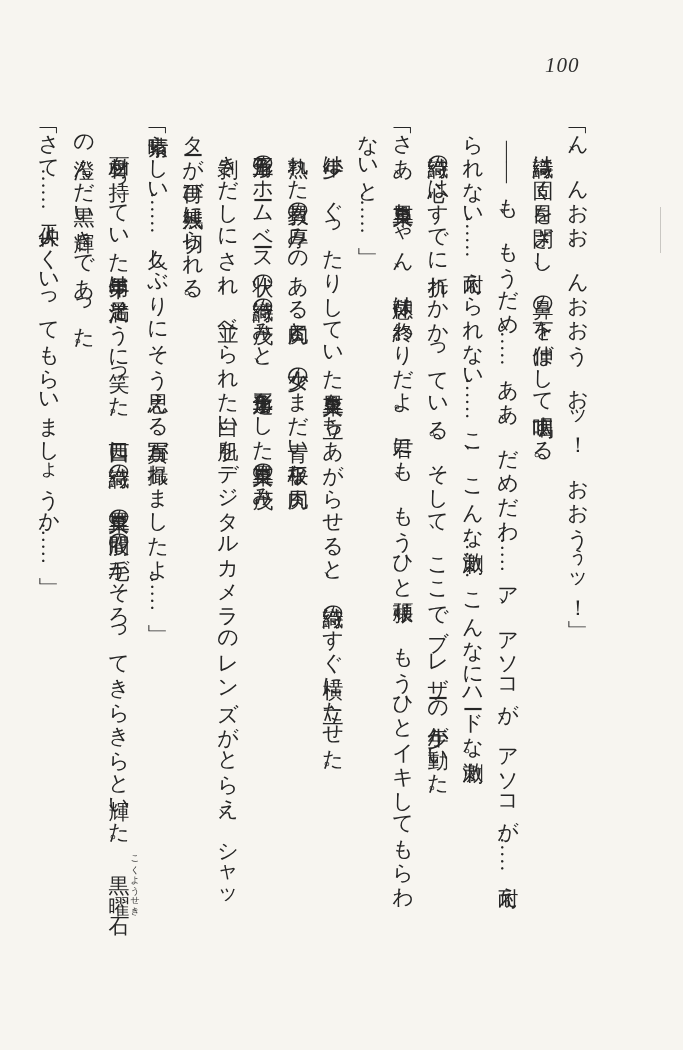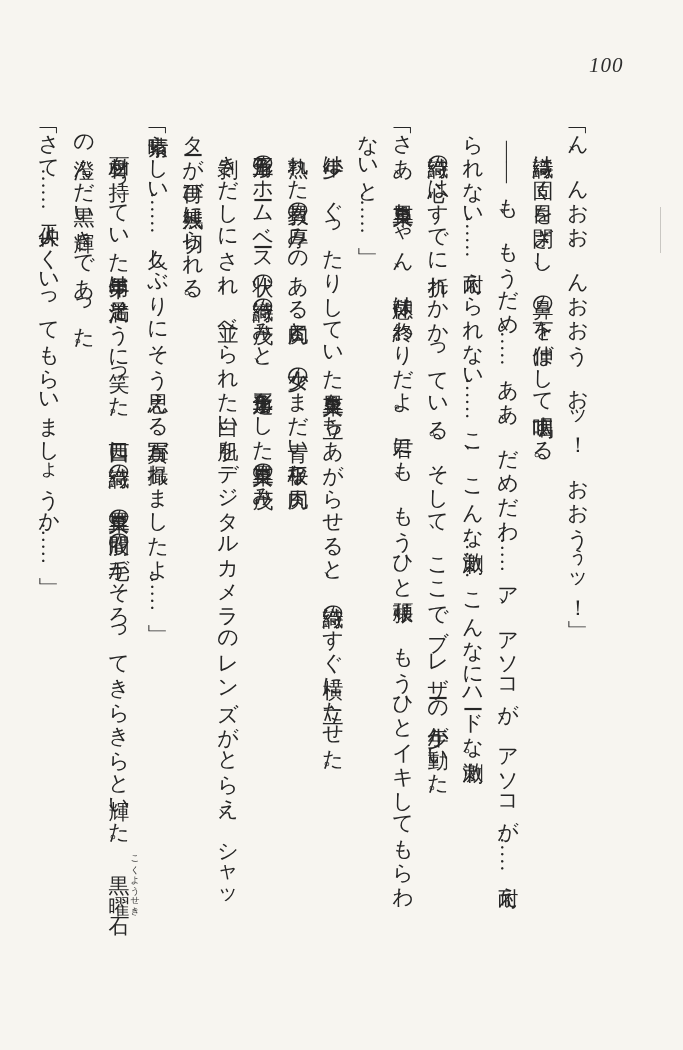--- a/index.html
+++ b/index.html
@@ -16,21 +16,20 @@
     color: #262626;
   }
   .page-number {
     position: absolute;
     top: 53px;
     left: 545px;
     font-size: 21px;
     font-style: italic;
     letter-spacing: 1px;
     color: #2e2e2e;
-    margin-left: 44px;
   }
   .text-block {
     position: absolute;
     top: 120px;
     right: 88px;
     height: 798px;
     width: 560px;
     writing-mode: vertical-rl;
     text-orientation: mixed;
     font-size: 21px;

